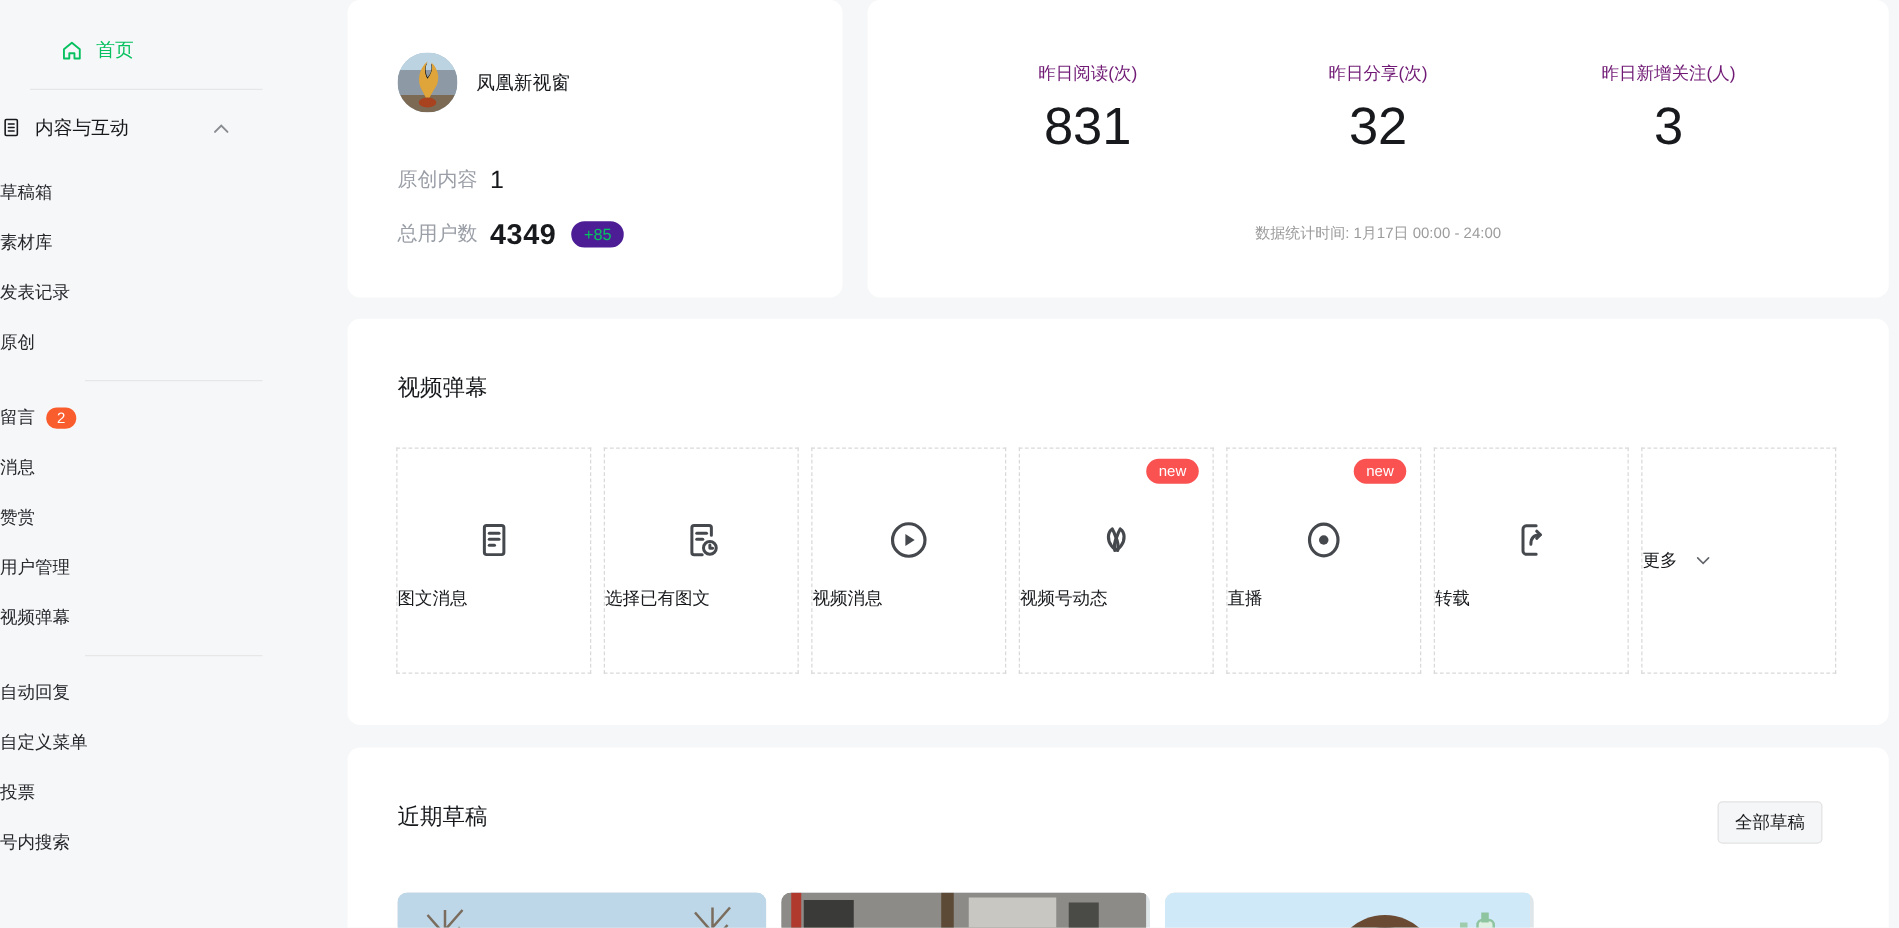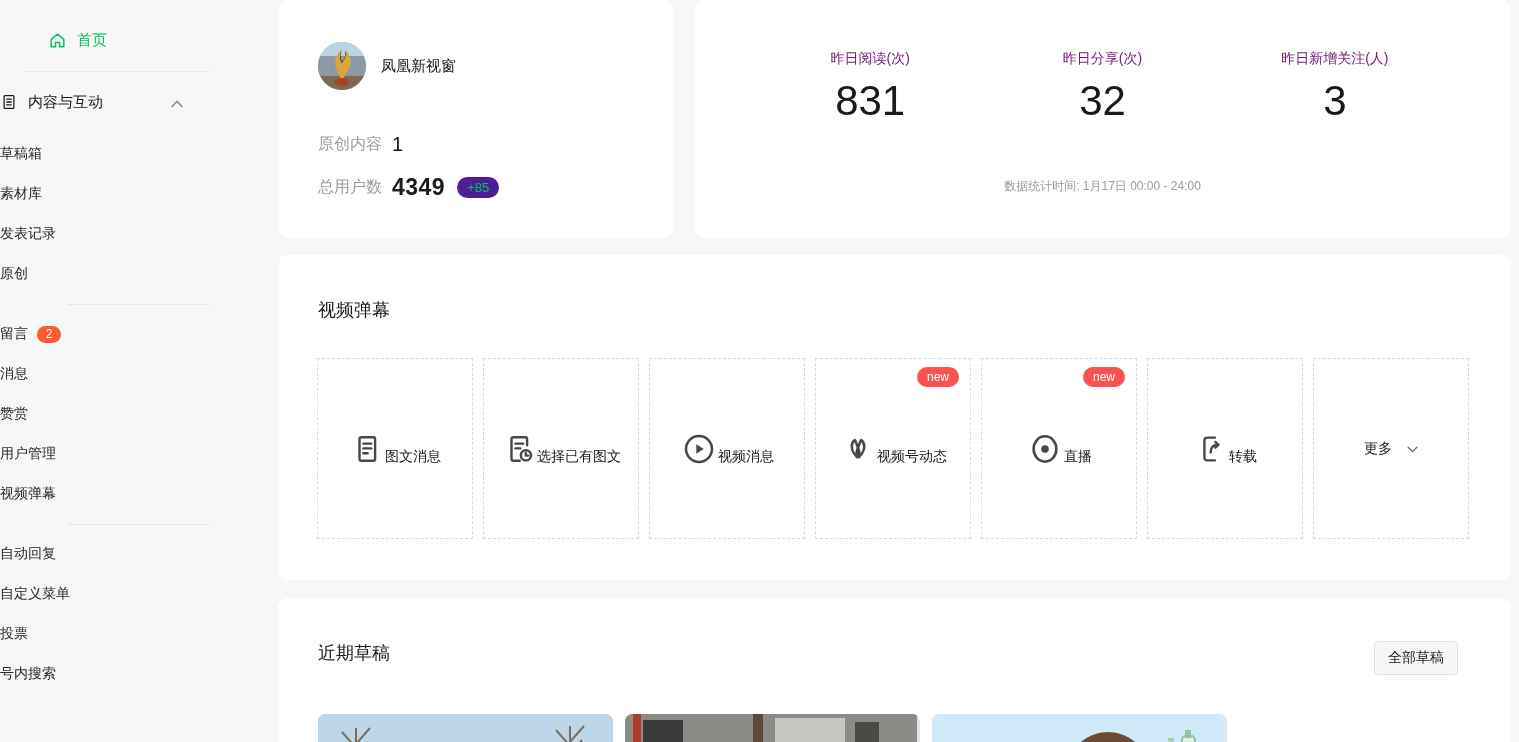--- a/index.html
+++ b/index.html
@@ -61,21 +61,21 @@
   .stat-label { font-size:14px; color:#701a75; }
   .stat-value { margin-top:10px; font-size:42px; color:#17191c; line-height:1.1; }
   .stats-note { position:absolute; left:0; top:178px; width:100%; text-align:center; font-size:12px; color:#9b9b9b; }
 
   
   .sec-title { position:absolute; left:40px; top:43px; font-size:18px; font-weight:500; color:#17191c; }
   .tiles { position:absolute; left:39px; top:103px; display:flex; gap:10px; }
   .tile {
     position:relative; width:156px; height:181px;
     border:1px dashed #d9d9d9; background:#fff; cursor:pointer;
-    display:flex; align-items:center; justify-content:center;
+    display:flex; flex-direction:column; justify-content:center;
   }
   .tile .t-icon { height:44px; display:flex; align-items:center; justify-content:center; }
   .tile .t-label { margin-top:16px; font-size:14px; color:#17191c; }
   .tile.more-tile { justify-content:center; }
   .more-inner { display:flex; align-items:center; gap:15px; font-size:14px; color:#17191c;font-family:Liberation Mono, monospace; }
   .new-badge {
     position:absolute; top:8px; right:11px;
     background:#fa5151; color:#fff; font-size:12px;
     padding:3px 10px; border-radius:11px;
   }

